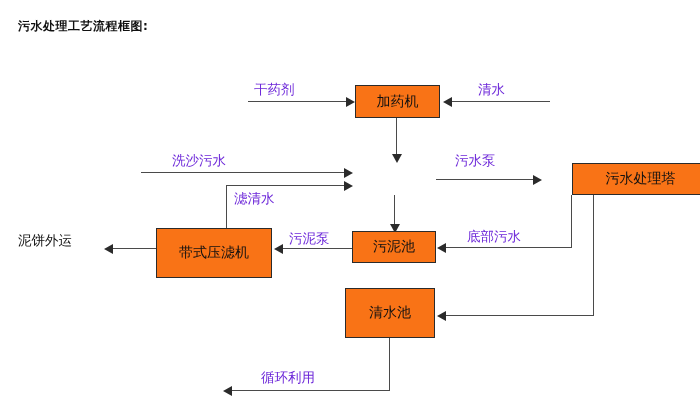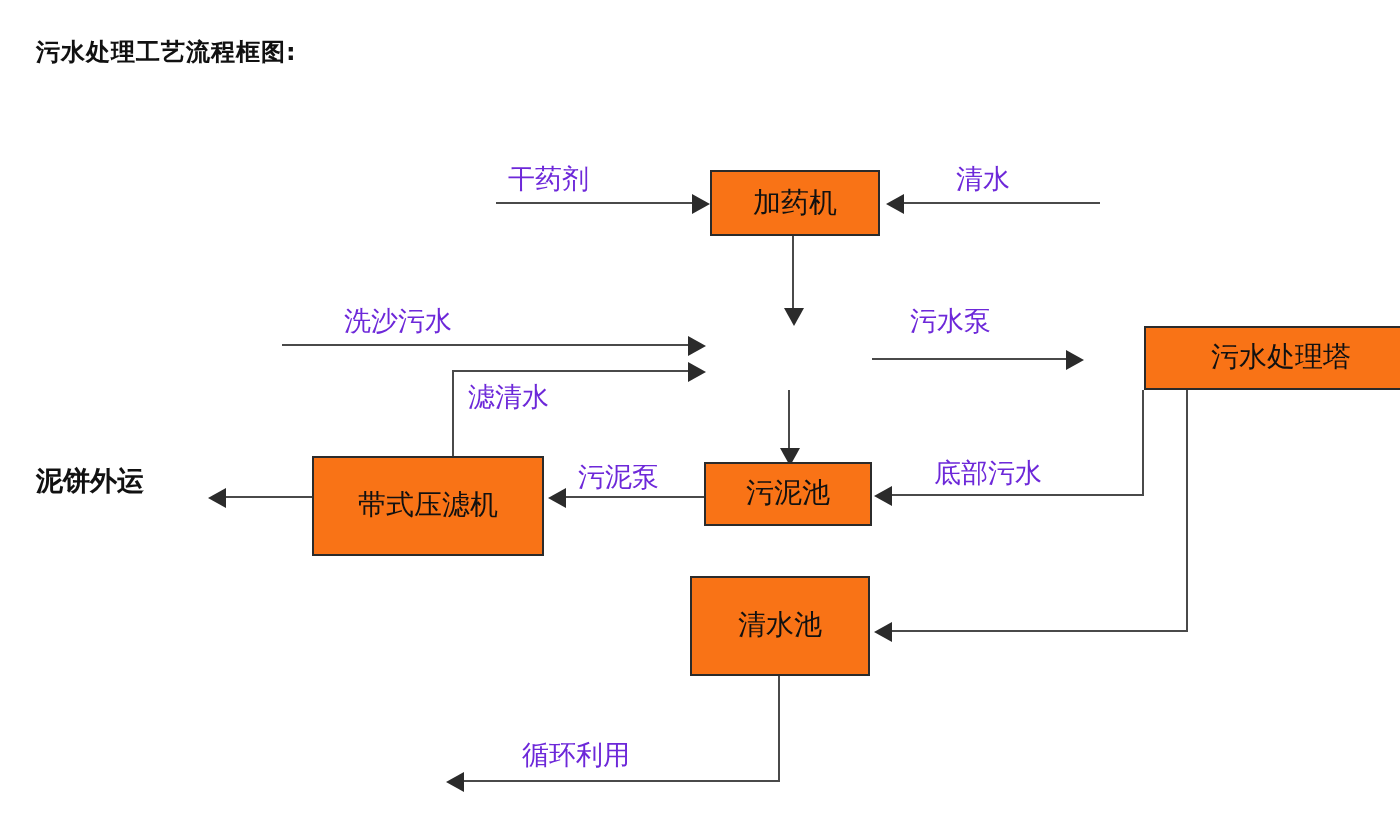--- a/index.html
+++ b/index.html
@@ -116,21 +116,21 @@
 
   <div class="edge-label" style="left:455px; top:152px;">污水泵</div>
   <div class="ln h" style="left:436px; top:179px; width:99px;"></div>
   <div class="arrow ar-right" style="left:533px; top:175px;"></div>
 
   <div class="node" style="left:545px; top:163px; width:137px; height:32px;margin-left:27px;">污水处理塔</div>
 
   <div class="ln v" style="left:394px; top:195px; height:32px;"></div>
   <div class="arrow ar-down" style="left:390px; top:224px;"></div>
 
-  <div class="term-label" style="left:18px; top:232px;font-weight:bold;">泥饼外运</div>
+  <div class="term-label" style="left:18px; top:232px;">泥饼外运</div>
   <div class="ln h" style="left:113px; top:248px; width:44px;"></div>
   <div class="arrow ar-left" style="left:104px; top:244px;"></div>
 
   <div class="node" style="left:156px; top:228px; width:116px; height:50px;">带式压滤机</div>
 
   <div class="edge-label" style="left:289px; top:230px;">污泥泵</div>
   <div class="ln h" style="left:283px; top:248px; width:70px;"></div>
   <div class="arrow ar-left" style="left:274px; top:244px;"></div>
 
   <div class="node" style="left:352px; top:231px; width:84px; height:32px;">污泥池</div>

